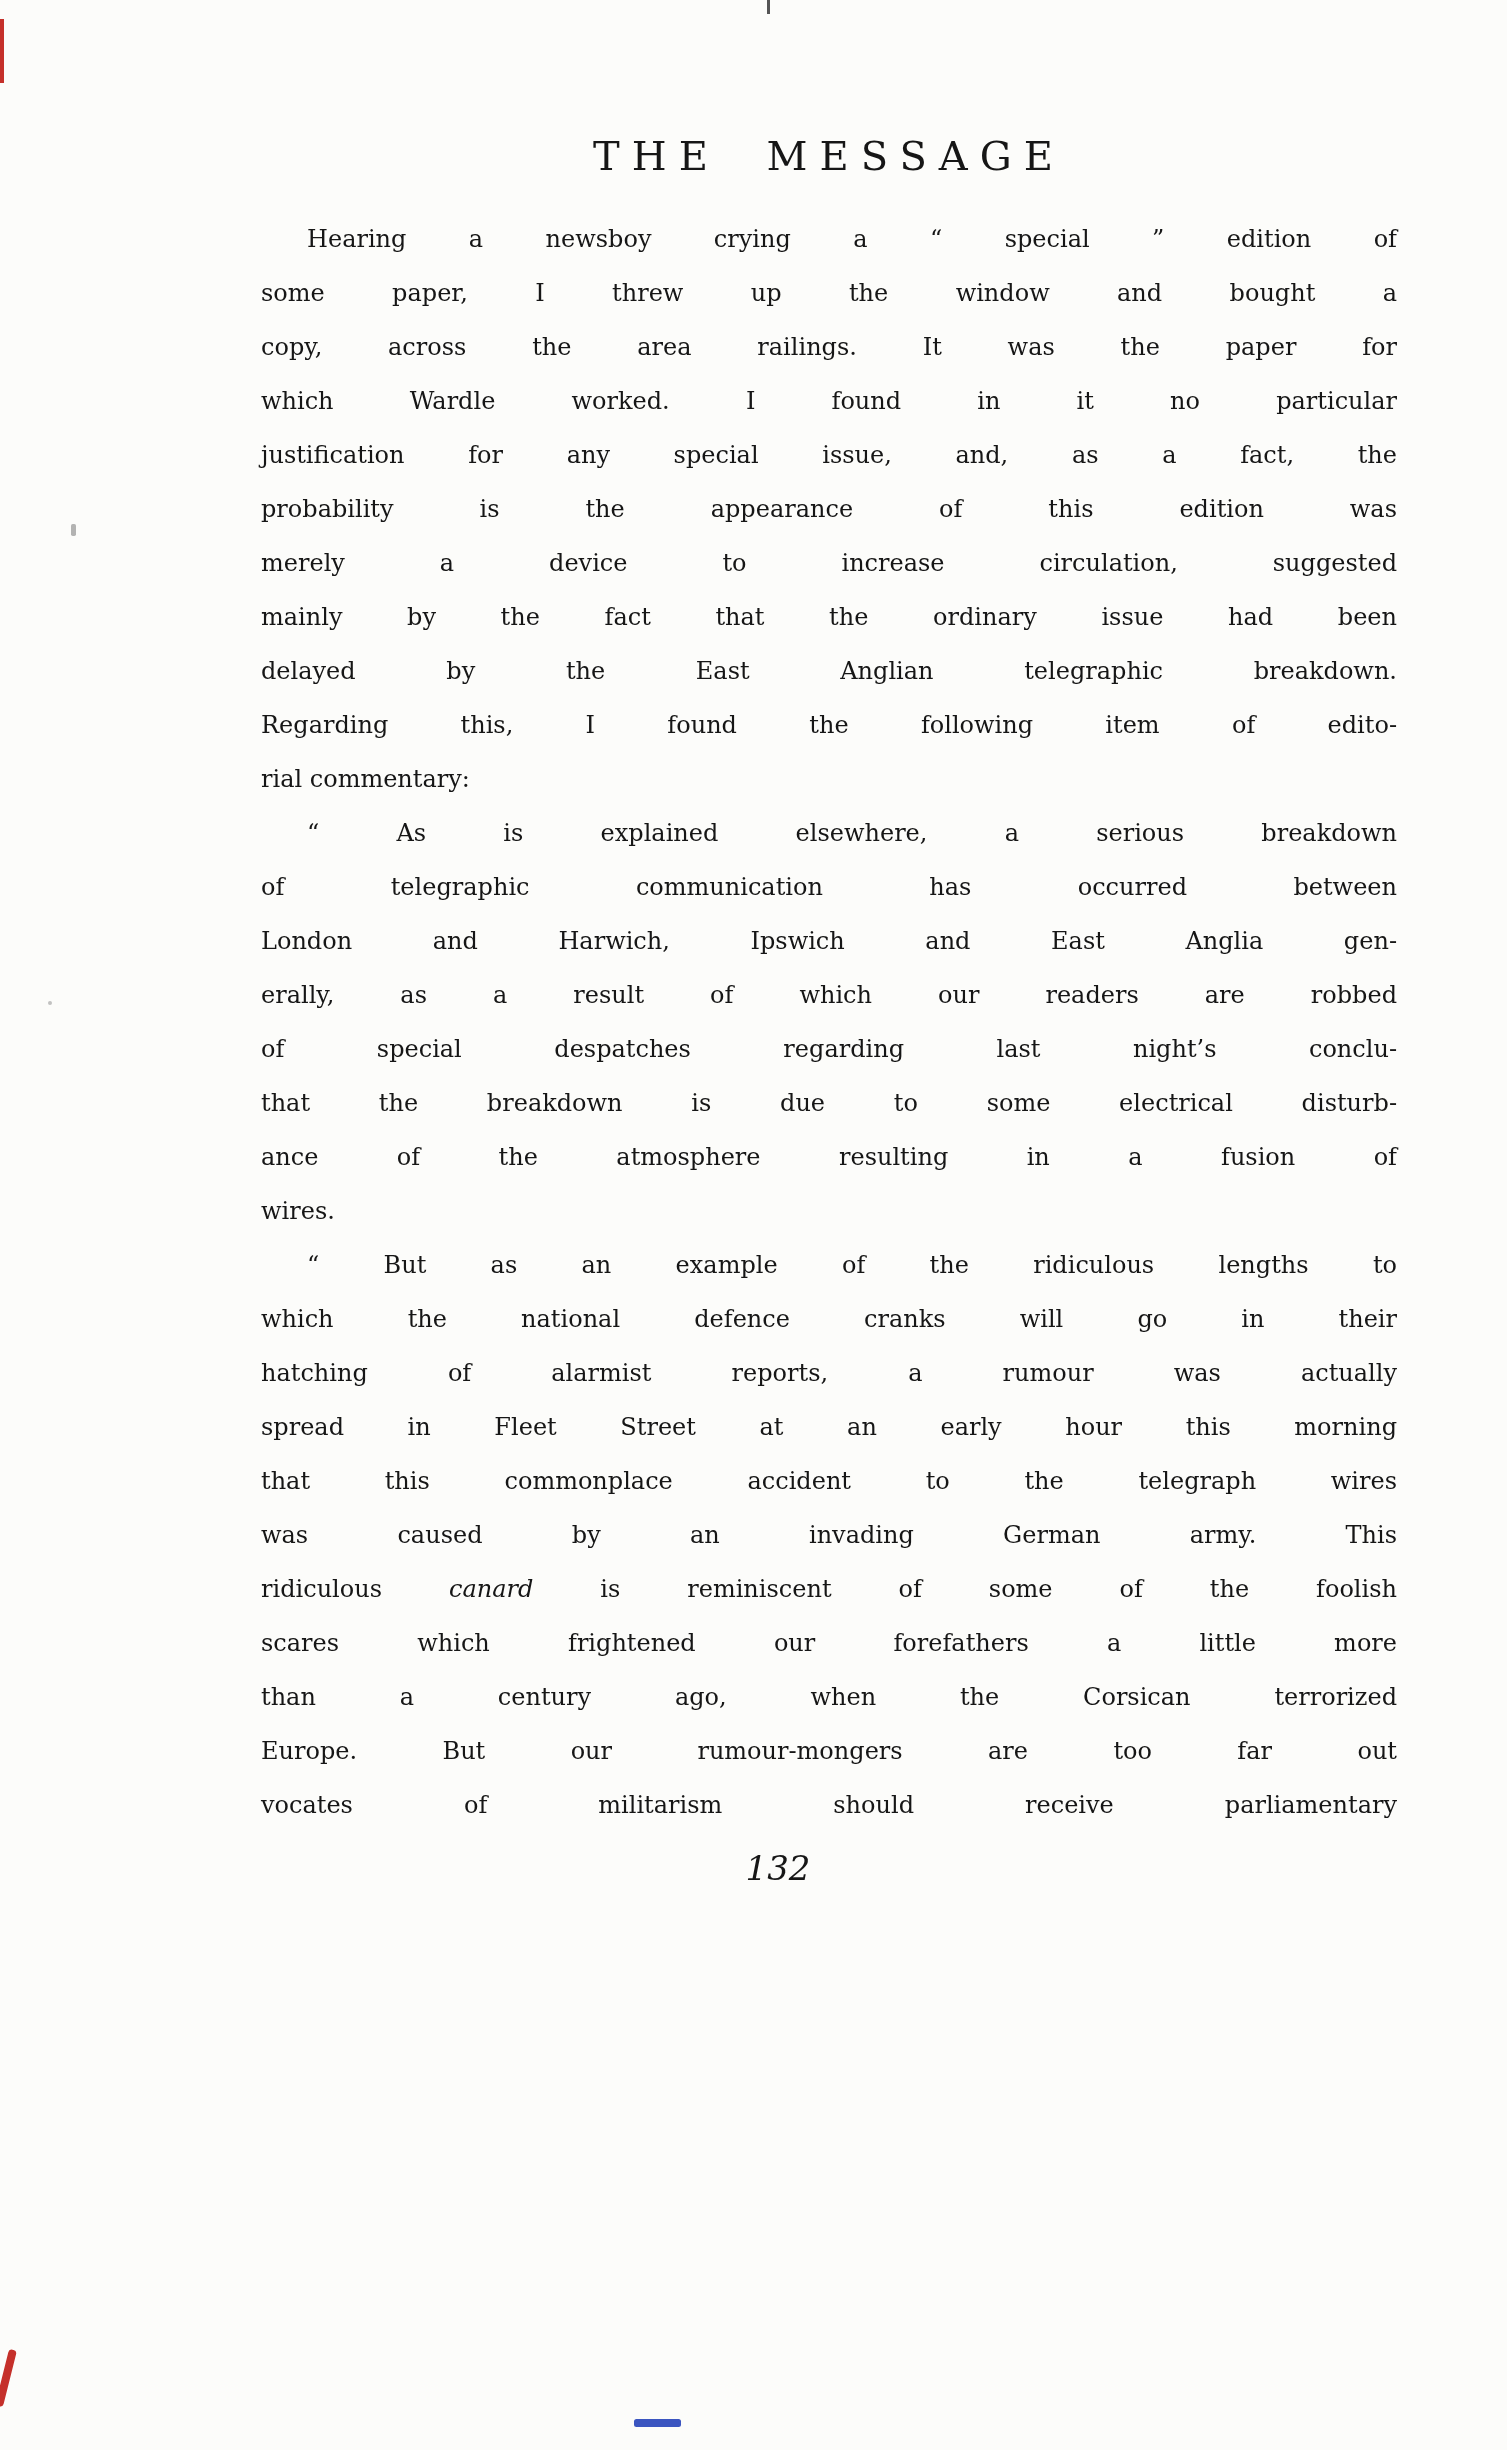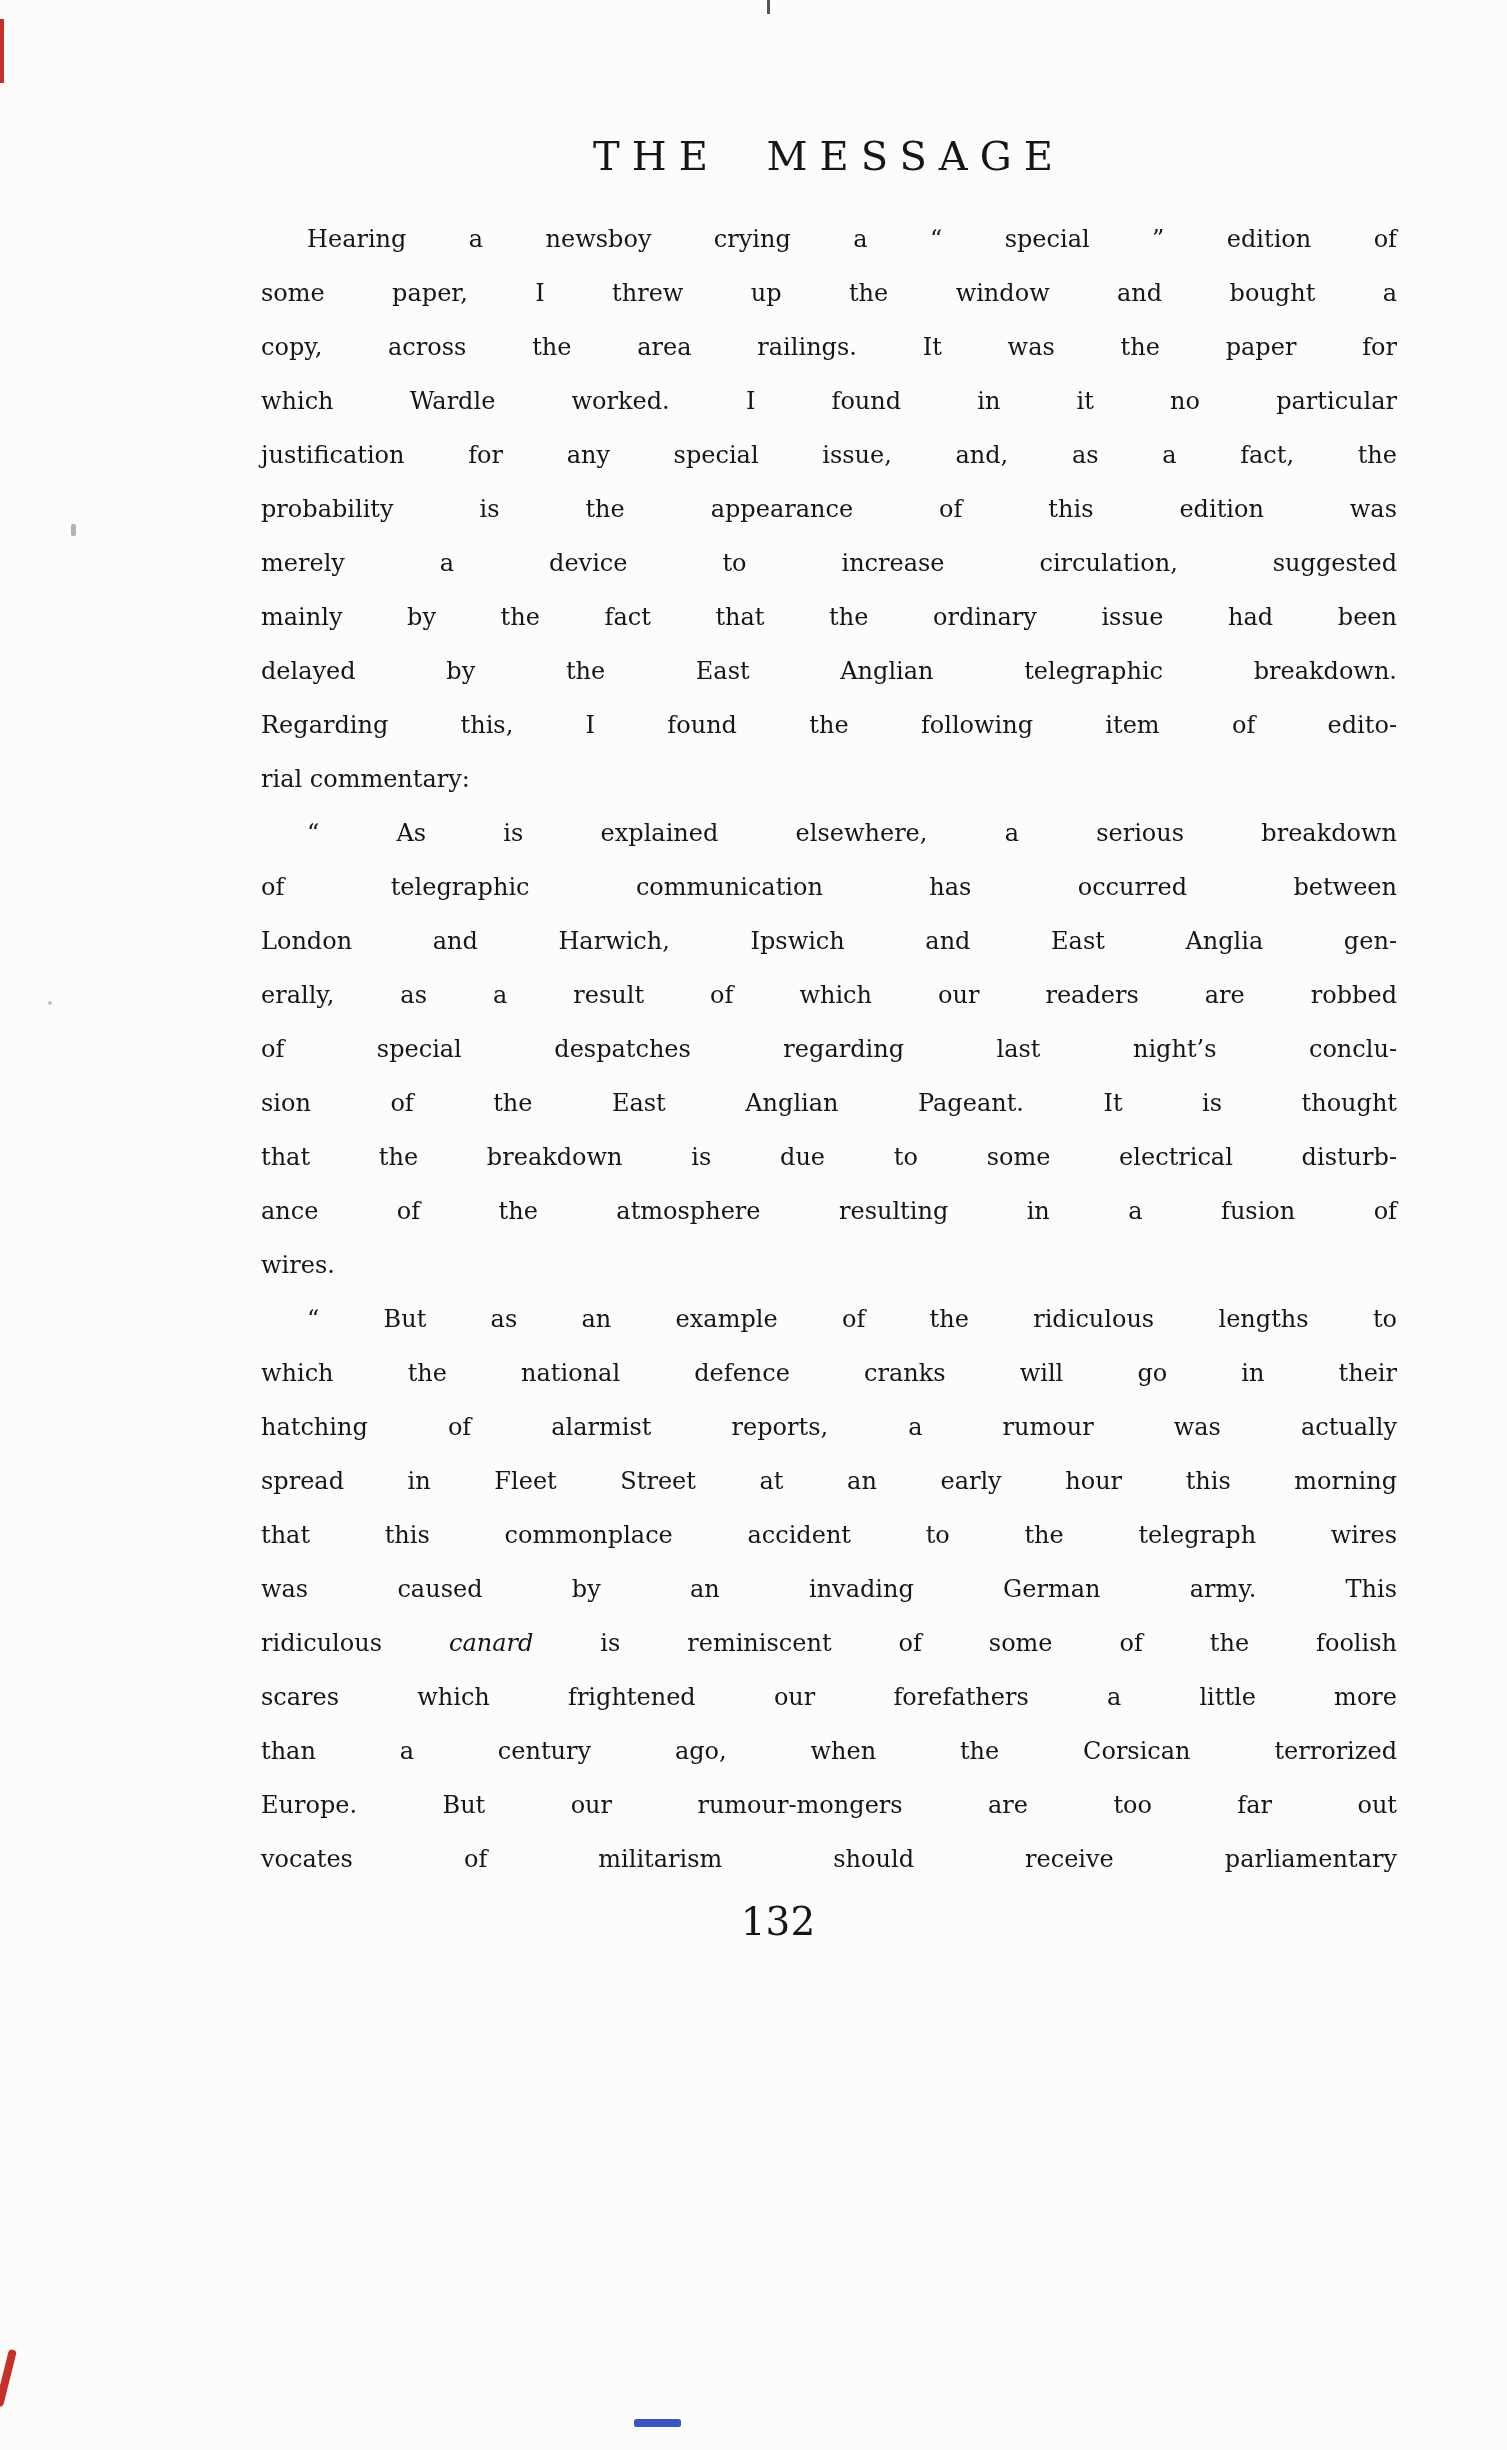--- a/index.html
+++ b/index.html
@@ -43,25 +43,26 @@
   .line {
     font-size: 24px;
     line-height: 54px;
     text-align: justify;
     text-align-last: justify;
   }
   .line.first { padding-left: 46px; }
   .line.no-just { text-align: left; text-align-last: left; }
   .page-number {
     margin-top: 8.5px;
-    font-size: 39px;
+    font-size: 34px;
     line-height: 54px;
     text-align: center;
     position: relative;
     left: -51px;
+    font-style: italic;
   }
   
   .artifact { position: absolute; pointer-events: none; }
   .red-top {
     left: 0; top: 18.7px; width: 4.2px; height: 64px;
     background: var(--artifact-red);
   }
   .red-bottom {
     left: 1.7px; top: 2349px; width: 7.6px; height: 58px;
     background: var(--artifact-red);
@@ -113,21 +114,20 @@
           <div class="line"><span>delayed by the East Anglian telegraphic breakdown.</span></div>
           <div class="line"><span>Regarding this, I found the following item of edito-</span></div>
           <div class="line no-just"><span>rial commentary:</span></div>
         </div>
         <div class="paragraph">
           <div class="line first"><span>“ As is explained elsewhere, a serious breakdown</span></div>
           <div class="line"><span>of telegraphic communication has occurred between</span></div>
           <div class="line"><span>London and Harwich, Ipswich and East Anglia gen-</span></div>
           <div class="line"><span>erally, as a result of which our readers are robbed</span></div>
           <div class="line"><span>of special despatches regarding last night’s conclu-</span></div>
-          <div class="line"><span>sion of the East Anglian Pageant. It is thought</span></div>
           <div class="line"><span>that the breakdown is due to some electrical disturb-</span></div>
           <div class="line"><span>ance of the atmosphere resulting in a fusion of</span></div>
           <div class="line no-just"><span>wires.</span></div>
         </div>
         <div class="paragraph">
           <div class="line first"><span>“ But as an example of the ridiculous lengths to</span></div>
           <div class="line"><span>which the national defence cranks will go in their</span></div>
           <div class="line"><span>hatching of alarmist reports, a rumour was actually</span></div>
           <div class="line"><span>spread in Fleet Street at an early hour this morning</span></div>
           <div class="line"><span>that this commonplace accident to the telegraph wires</span></div>

